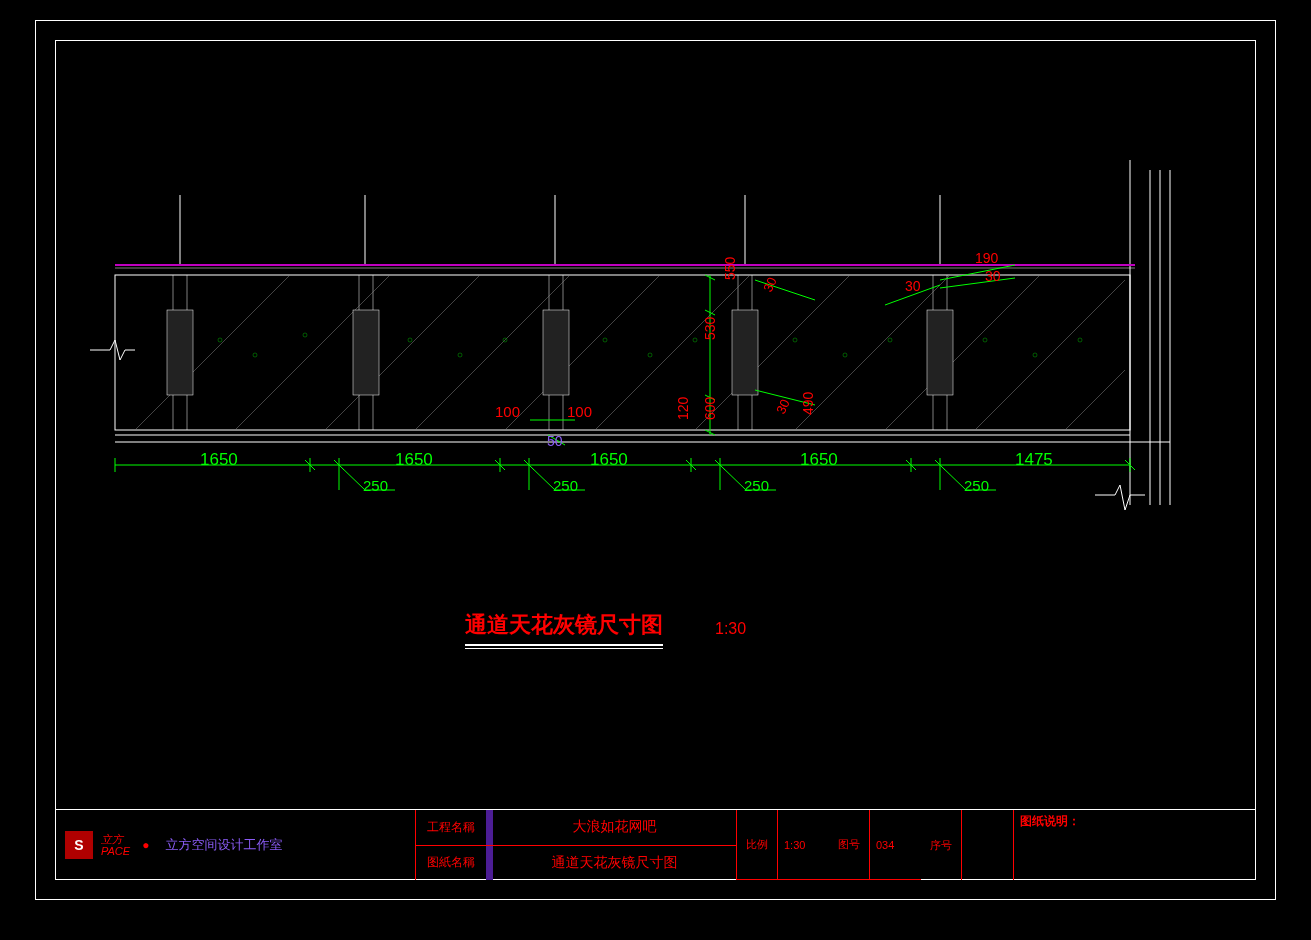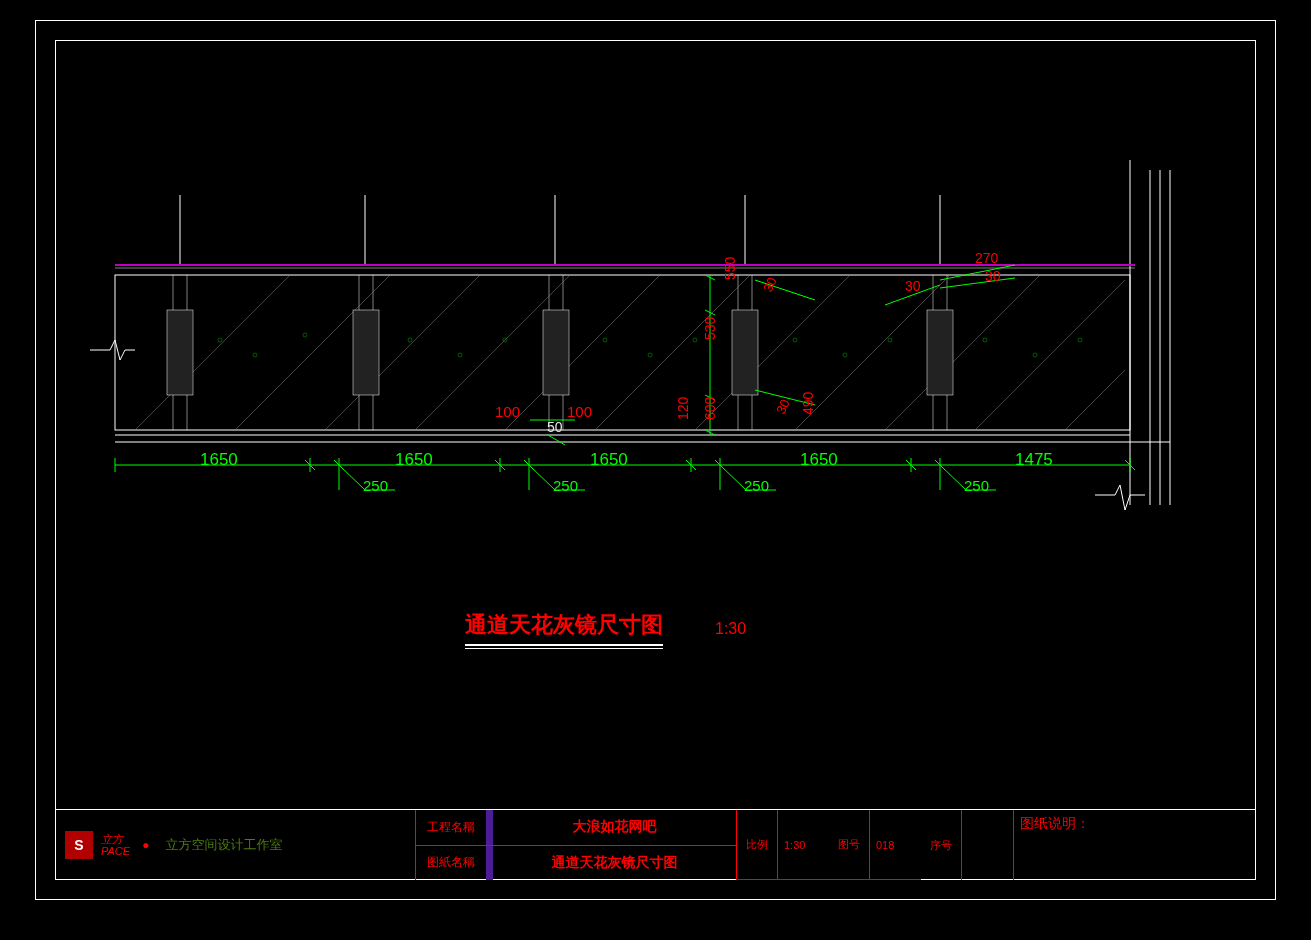--- a/index.html
+++ b/index.html
@@ -6,34 +6,34 @@
   .page { width:1311px; height:940px; background:#000; position:relative; }
   .outer-frame { position:absolute; left:35px; top:20px; right:35px; bottom:40px; border:1px solid #fff; }
   .inner-frame { position:absolute; left:55px; top:40px; right:55px; bottom:60px; border:1px solid #fff; }
   .canvas { position:absolute; left:55px; top:40px; right:55px; bottom:130px; }
   
   .titleblock { position:absolute; left:55px; right:55px; bottom:60px; height:70px; border-top:1px solid #fff; display:flex; color:#ff0000; font-size:12px; }
   .tb-logo { width:350px; border-right:1px solid #ff0000; display:flex; align-items:center; padding-left:10px; gap:8px; }
   .tb-logo .mark { width:28px; height:28px; background:#b00000; display:flex; align-items:center; justify-content:center; color:#fff; font-weight:bold; font-size:14px; }
   .tb-logo .brand { line-height:1.1; }
   .tb-logo .brand .l1 { color:#ff0000; font-size:11px;font-style:italic; }
-  .tb-logo .studio { color:#4d7c0f; font-size:13px; margin-left:4px; }
+  .tb-logo .studio { color:#8b5cf6; font-size:13px; margin-left:4px; }
   .tb-head { width:320px; display:flex; flex-direction:column; }
   .tb-head .row { flex:1; display:flex; border-bottom:1px solid #ff0000; }
   .tb-head .row:last-child { border-bottom:none; }
   .tb-head .lbl { width:70px; border-right:7px solid #4c1d95; display:flex; align-items:center; justify-content:center; }
-  .tb-head .val { flex:1; display:flex; align-items:center; justify-content:center; font-size:14px; font-weight:bold; }
+  .tb-head .val { flex:1; display:flex; align-items:center; justify-content:center; font-size:14px; font-weight:normal; }
   .tb-grid { flex:1; display:flex; }
   .tb-grid .col { flex:1; border-left:1px solid #ff0000; display:flex; flex-direction:row; }
   .tb-grid .cell { flex:1; display:flex; align-items:center; border-bottom:1px solid #ff0000; }
   .tb-grid .cell:last-child { border-bottom:none; }
   .tb-grid .cell .k { width:40px; display:flex; align-items:center; justify-content:center; border-right:1px solid #ff0000; height:100%; font-size:11px; }
   .tb-grid .cell .v { flex:1; padding-left:6px; font-size:11px; }
   .tb-notes { width:230px; border-left:1px solid #ff0000; padding:4px 6px; font-size:9px; line-height:1.3; }
-  .tb-notes .hdr { font-size:14px; font-weight:normal; margin-bottom:2px; }
+  .tb-notes .hdr { font-size:12px; font-weight:bold; margin-bottom:2px; }
   
   .abs { position:absolute; }
   .green { fill:#00ff00; }
   .draw-title { color:#ff0000; font-size:22px; font-weight:bold; position:absolute; }
   .draw-title .line { height:2px; background:#fff; margin-top:4px; }
   .draw-title .line2 { height:1px; background:#fff; margin-top:2px; }
   .scale { color:#ff0000; font-size:16px; position:absolute; }
 </style>
 </head>
 <body>
@@ -186,32 +186,32 @@
     <div class="abs green" style="left:745px; top:410px; color:#00ff00; font-size:17px;">1650</div>
     <div class="abs green" style="left:960px; top:410px; color:#00ff00; font-size:17px;">1475</div>
 
     <div class="abs" style="left:308px; top:437px; color:#00ff00; font-size:15px;">250</div>
     <div class="abs" style="left:498px; top:437px; color:#00ff00; font-size:15px;">250</div>
     <div class="abs" style="left:689px; top:437px; color:#00ff00; font-size:15px;">250</div>
     <div class="abs" style="left:909px; top:437px; color:#00ff00; font-size:15px;">250</div>
 
     <div class="abs" style="left:440px; top:363px; color:#ff0000; font-size:15px;">100</div>
     <div class="abs" style="left:512px; top:363px; color:#ff0000; font-size:15px;">100</div>
-    <div class="abs" style="left:492px; top:379px; color:#e5e5e5; font-size:14px;">50</div>
+    <div class="abs" style="left:492px; top:393px; color:#8b5cf6; font-size:14px;">50</div>
 
     <div class="abs" style="left:667px; top:240px; color:#ff0000; font-size:14px; transform:rotate(-90deg); transform-origin:left top;">550</div>
     <div class="abs" style="left:647px; top:300px; color:#ff0000; font-size:14px; transform:rotate(-90deg); transform-origin:left top;">530</div>
     <div class="abs" style="left:647px; top:380px; color:#ff0000; font-size:14px; transform:rotate(-90deg); transform-origin:left top;">600</div>
     <div class="abs" style="left:620px; top:380px; color:#ff0000; font-size:14px; transform:rotate(-90deg); transform-origin:left top;">120</div>
 
     <div class="abs" style="left:705px; top:248px; color:#ff0000; font-size:13px; transform:rotate(-65deg); transform-origin:left top;">30</div>
     <div class="abs" style="left:718px; top:370px; color:#ff0000; font-size:13px; transform:rotate(-65deg); transform-origin:left top;">30</div>
     <div class="abs" style="left:745px; top:375px; color:#ff0000; font-size:14px; transform:rotate(-90deg); transform-origin:left top;">490</div>
     <div class="abs" style="left:850px; top:238px; color:#ff0000; font-size:14px;">30</div>
-    <div class="abs" style="left:920px; top:210px; color:#ff0000; font-size:14px;">270</div>
+    <div class="abs" style="left:920px; top:210px; color:#ff0000; font-size:14px;">190</div>
     <div class="abs" style="left:930px; top:228px; color:#ff0000; font-size:14px;">30</div>
 
     <div class="draw-title" style="left:410px; top:570px;">
       <span>通道天花灰镜尺寸图</span>
       <div class="line"></div><div class="line2"></div>
     </div>
     <div class="scale" style="left:660px; top:580px;">1:30</div>
   </div>
 
   <div class="titleblock">
@@ -235,21 +235,21 @@
       </div>
     </div>
     <div class="tb-grid">
       <div class="col">
         <div class="cell">
             <div class="k">比例</div>
             <div class="v">1:30</div>
           </div>
         <div class="cell">
             <div class="k">图号</div>
-            <div class="v">018</div>
+            <div class="v">034</div>
           </div>
         <div class="cell">
             <div class="k">序号</div>
             <div class="v"></div>
           </div>
       </div>
     </div>
     <div class="tb-notes">
       <div class="hdr">图纸说明：</div>
     </div>

